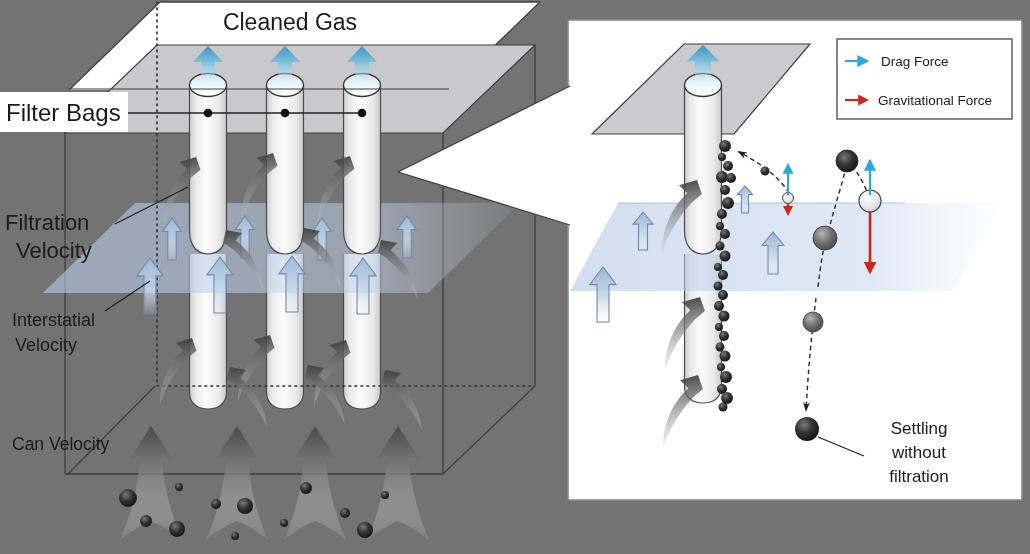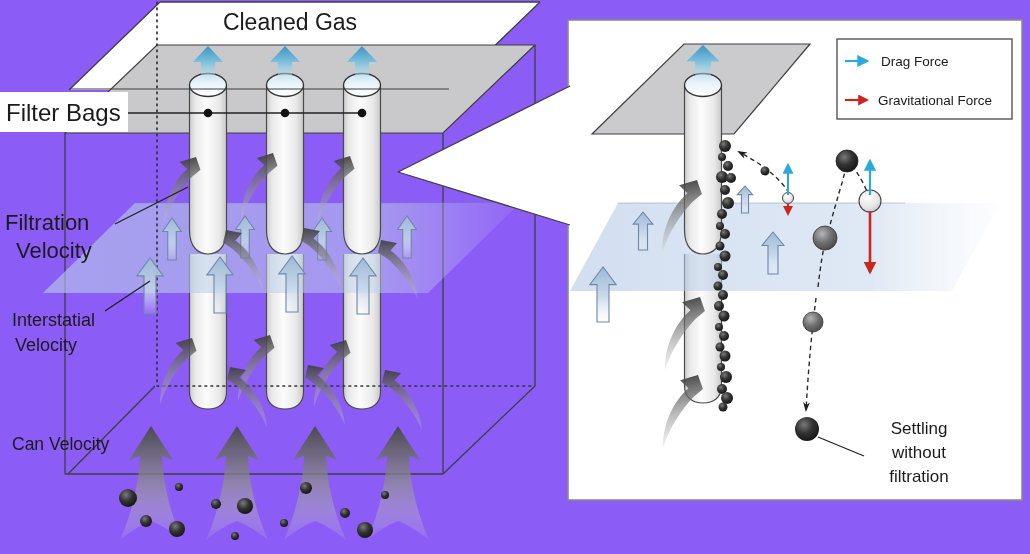--- a/index.html
+++ b/index.html
@@ -1,16 +1,16 @@
 <!DOCTYPE html>
 <html><head>
 <meta charset="utf-8">
 <style>
   html,body{margin:0;padding:0;background:#ffffff;}
-  #stage{position:relative;width:1030px;height:554px;background:#8b5cf6;overflow:hidden;
+  #stage{position:relative;width:1030px;height:554px;background:#737373;overflow:hidden;
          font-family:"Liberation Sans", sans-serif;}
   svg{position:absolute;left:0;top:0;}
   text{fill:#1b1b1b;font-family:"Liberation Sans", sans-serif;}
   .lbl-big{font-size:23px;}
   .lbl-bags{font-size:24px;}
   .lbl-filtr{font-size:22px;}
   .lbl-inter{font-size:18px;}
   .lbl-can{font-size:17.5px;}
   .lbl-settle{font-size:17px;text-anchor:middle;}
   .lbl-legend{font-size:13.5px;}

